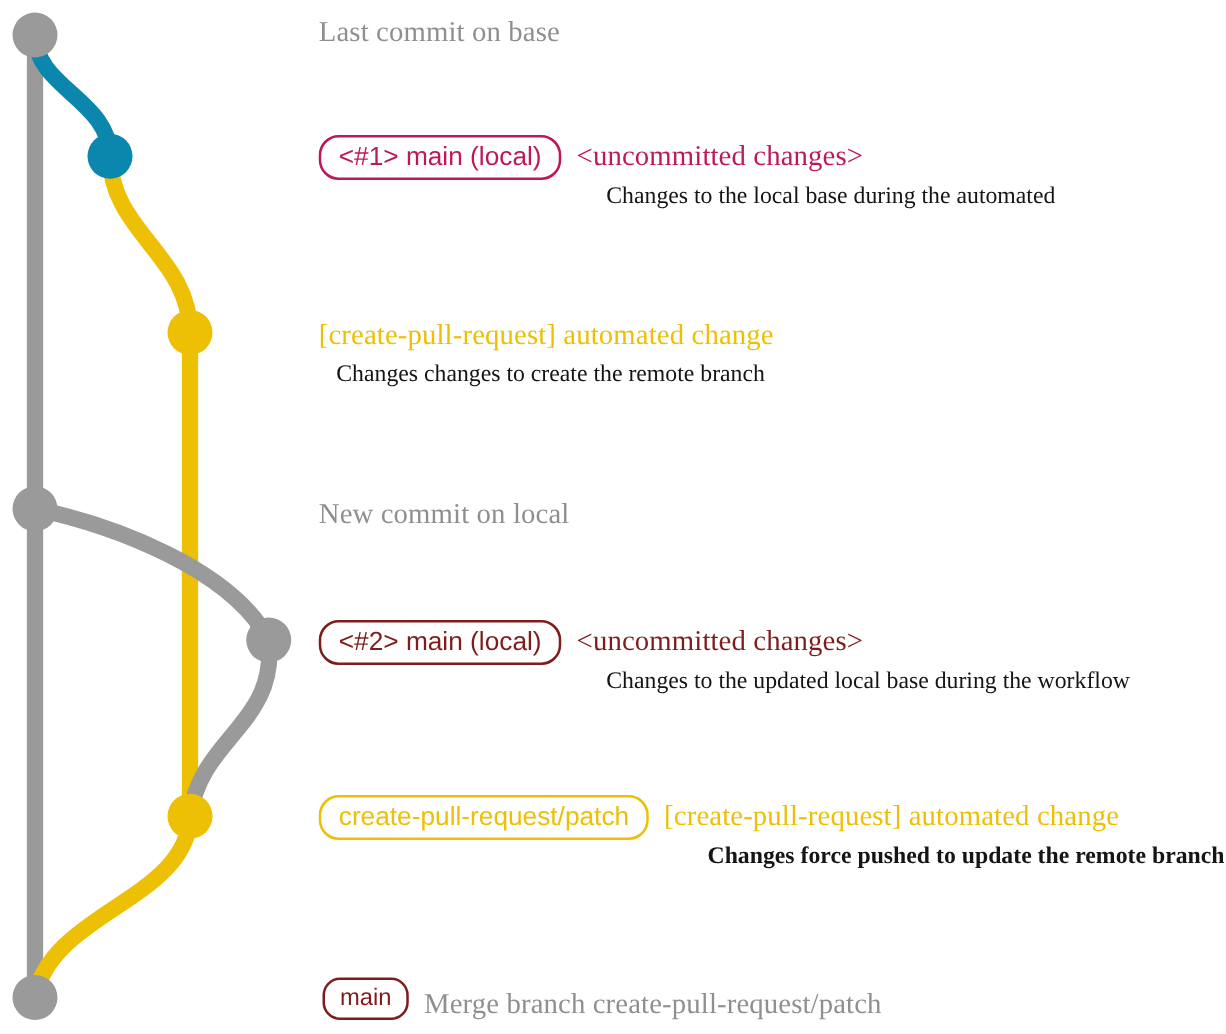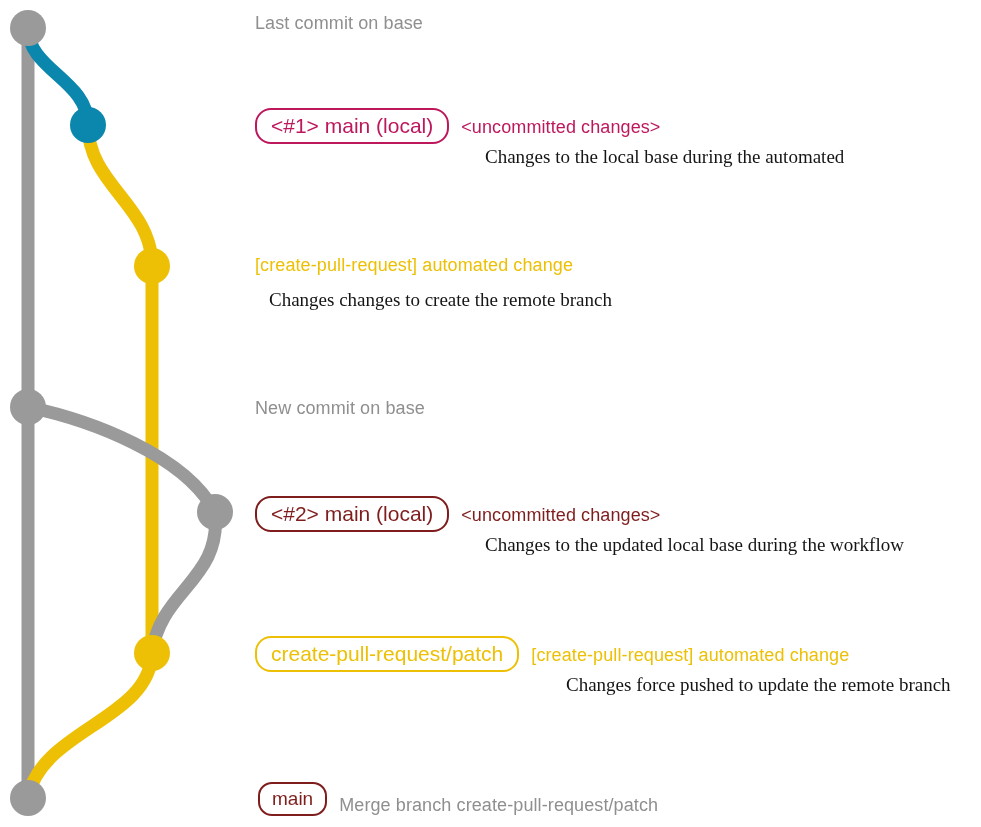--- a/index.html
+++ b/index.html
@@ -44,22 +44,22 @@
     background: #ffffff;
   }
   .badge.small {
     font-size: 19px;
     padding: 5px 12px 6px 12px;
     border-radius: 14px;
   }
 
   
   .subject {
-    font-size: 18px;
-    font-family: Liberation Sans, sans-serif;
+    font-size: 23px;
+    font-family: Liberation Serif, serif;
     margin-left: 12px;
     letter-spacing: 0.1px;
   }
 
   
   .note {
     position: absolute;
     font-family: "Liberation Serif", serif;
     font-size: 19px;
     color: #151515;
@@ -109,31 +109,31 @@
   <span class="subject c-blue">&lt;uncommitted changes&gt;</span>
 </div>
 <div class="note" style="left:485px; top:146px;">Changes to the local base during the automated</div>
 
 <div class="row" style="left:255px; top:255px;">
   <span class="subject c-yellow" style="margin-left:0;">[create-pull-request] automated change</span>
 </div>
 <div class="note" style="left:269px; top:289px;">Changes changes to create the remote branch</div>
 
 <div class="row" style="left:255px; top:398px;">
-  <span class="subject c-greyd" style="margin-left:0;">New commit on base</span>
+  <span class="subject c-greyd" style="margin-left:0;">New commit on local</span>
 </div>
 
 <div class="row" style="left:255px; top:496px;">
   <span class="badge c-grey">&lt;#2&gt; main (local)</span>
   <span class="subject c-grey">&lt;uncommitted changes&gt;</span>
 </div>
 <div class="note" style="left:485px; top:534px;">Changes to the updated local base during the workflow</div>
 
 <div class="row" style="left:255px; top:636px;">
   <span class="badge c-yellow">create-pull-request/patch</span>
   <span class="subject c-yellow">[create-pull-request] automated change</span>
 </div>
-<div class="note" style="left:566px; top:674px;">Changes force pushed to update the remote branch</div>
+<div class="note" style="left:566px; top:674px;font-weight:bold;">Changes force pushed to update the remote branch</div>
 
 <div class="row" style="left:258px; top:782px;align-items:flex-end;">
   <span class="badge small c-grey">main</span>
   <span class="subject c-greyd">Merge branch create-pull-request/patch</span>
 </div>
 
 </body></html>

